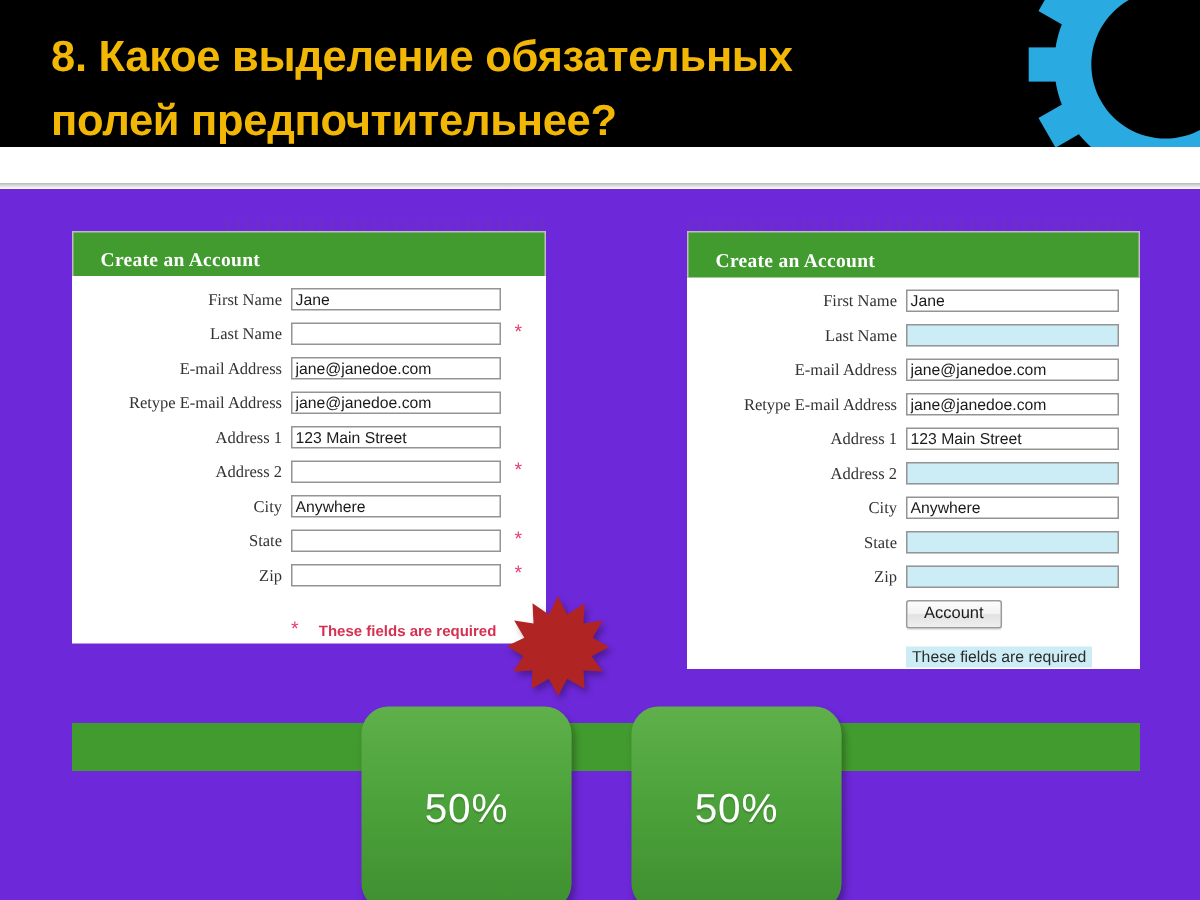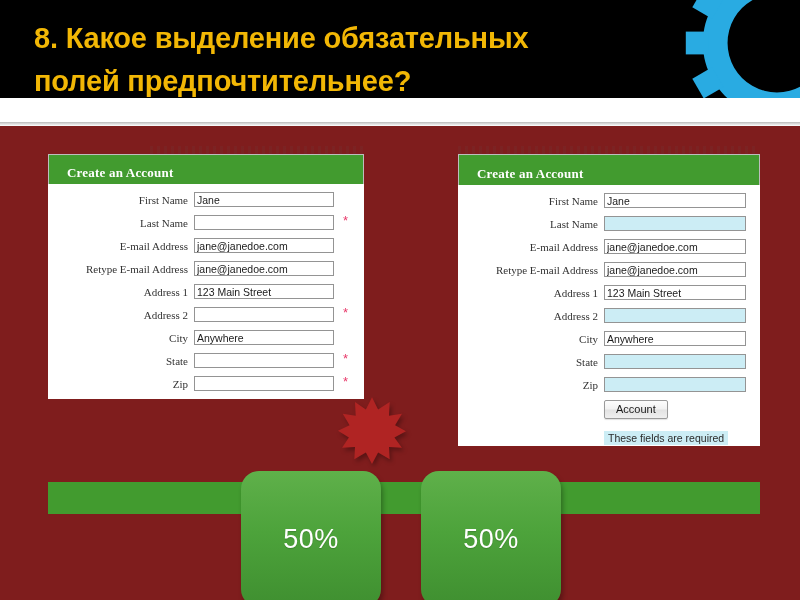--- a/index.html
+++ b/index.html
@@ -54,21 +54,21 @@
     height: 4px;
     background: linear-gradient(to bottom, #b9b9b9 0%, #d8d8d8 40%, #ffffff 100%);
   }
 
   
   #slide-body {
     position: absolute;
     left: 0; top: 126px;
     width: 800px;
     height: 474px;
-    background: #7f1d1d;
+    background: #6d28d9;
   }
 
   
   .ghost-strip {
     position: absolute;
     height: 8px;
     top: 20px;
     background: repeating-linear-gradient(to right,
       rgba(90,90,90,0.18) 0px, rgba(90,90,90,0.18) 3px,
       rgba(255,255,255,0) 3px, rgba(255,255,255,0) 7px);
@@ -323,20 +323,24 @@
           <span class="field-label">State</span>
           <input type="text" class="field-input" style="">
           <span class="req-asterisk">*</span>
         </div>
         <div class="form-row">
           <span class="field-label">Zip</span>
           <input type="text" class="field-input" style="">
           <span class="req-asterisk">*</span>
         </div>
       </div>
+    <div class="legend-row-left">
+      <span class="legend-asterisk-left">*</span>
+      <span class="legend-text-left">These fields are required</span>
+    </div>
   </div>
 
   <div id="form-panel-right" class="form-panel">
     <div class="panel-header">
       <span class="panel-header-title">Create an Account</span>
     </div>
     <div class="form-rows" id="rows-right">
         <div class="form-row">
           <span class="field-label">First Name</span>
           <input type="text" class="field-input" value="Jane" style="">

